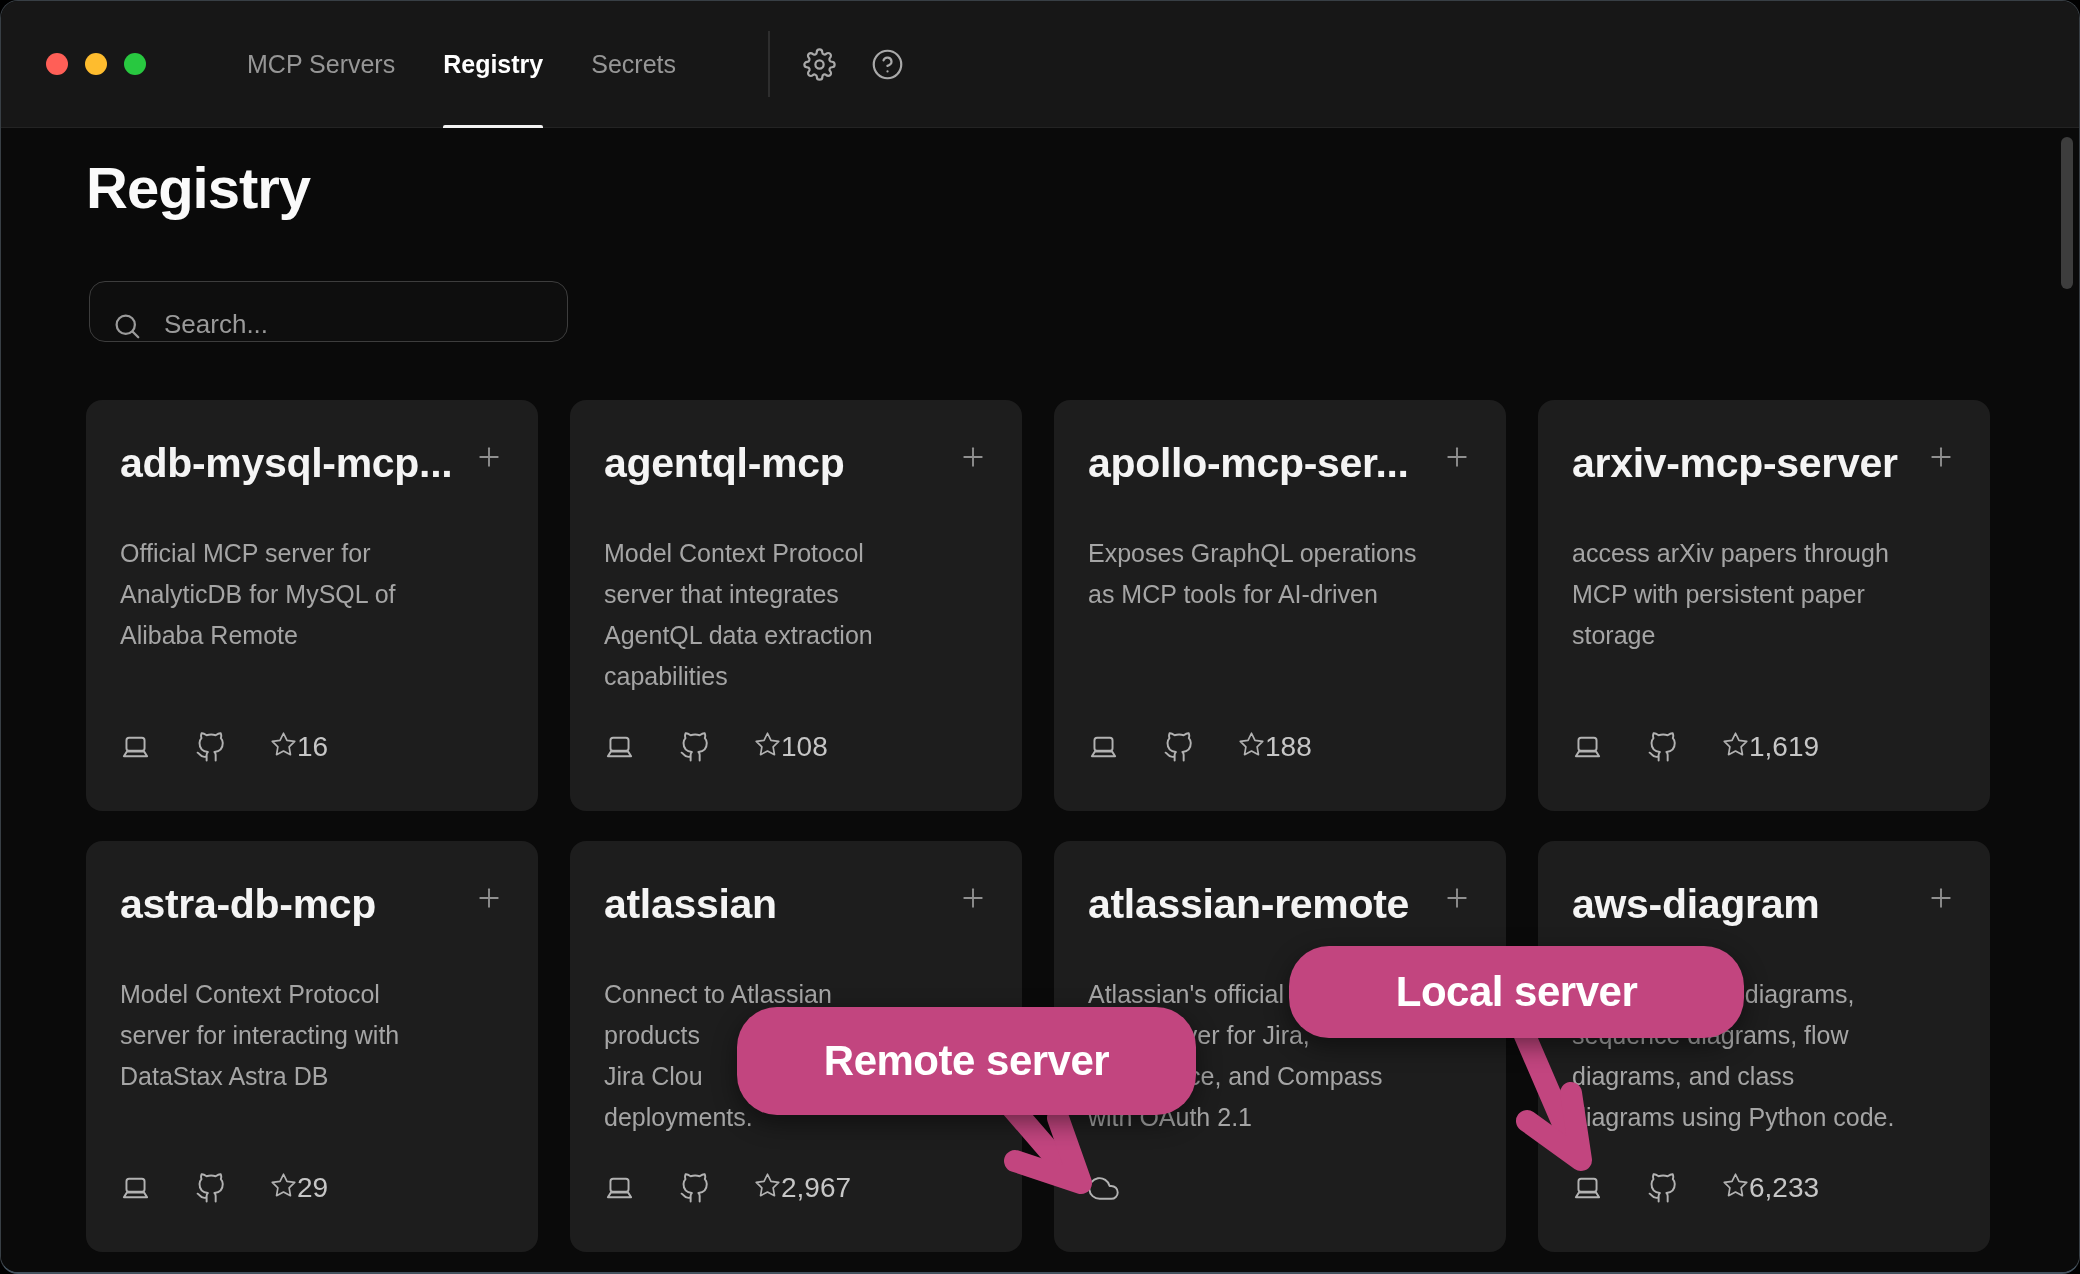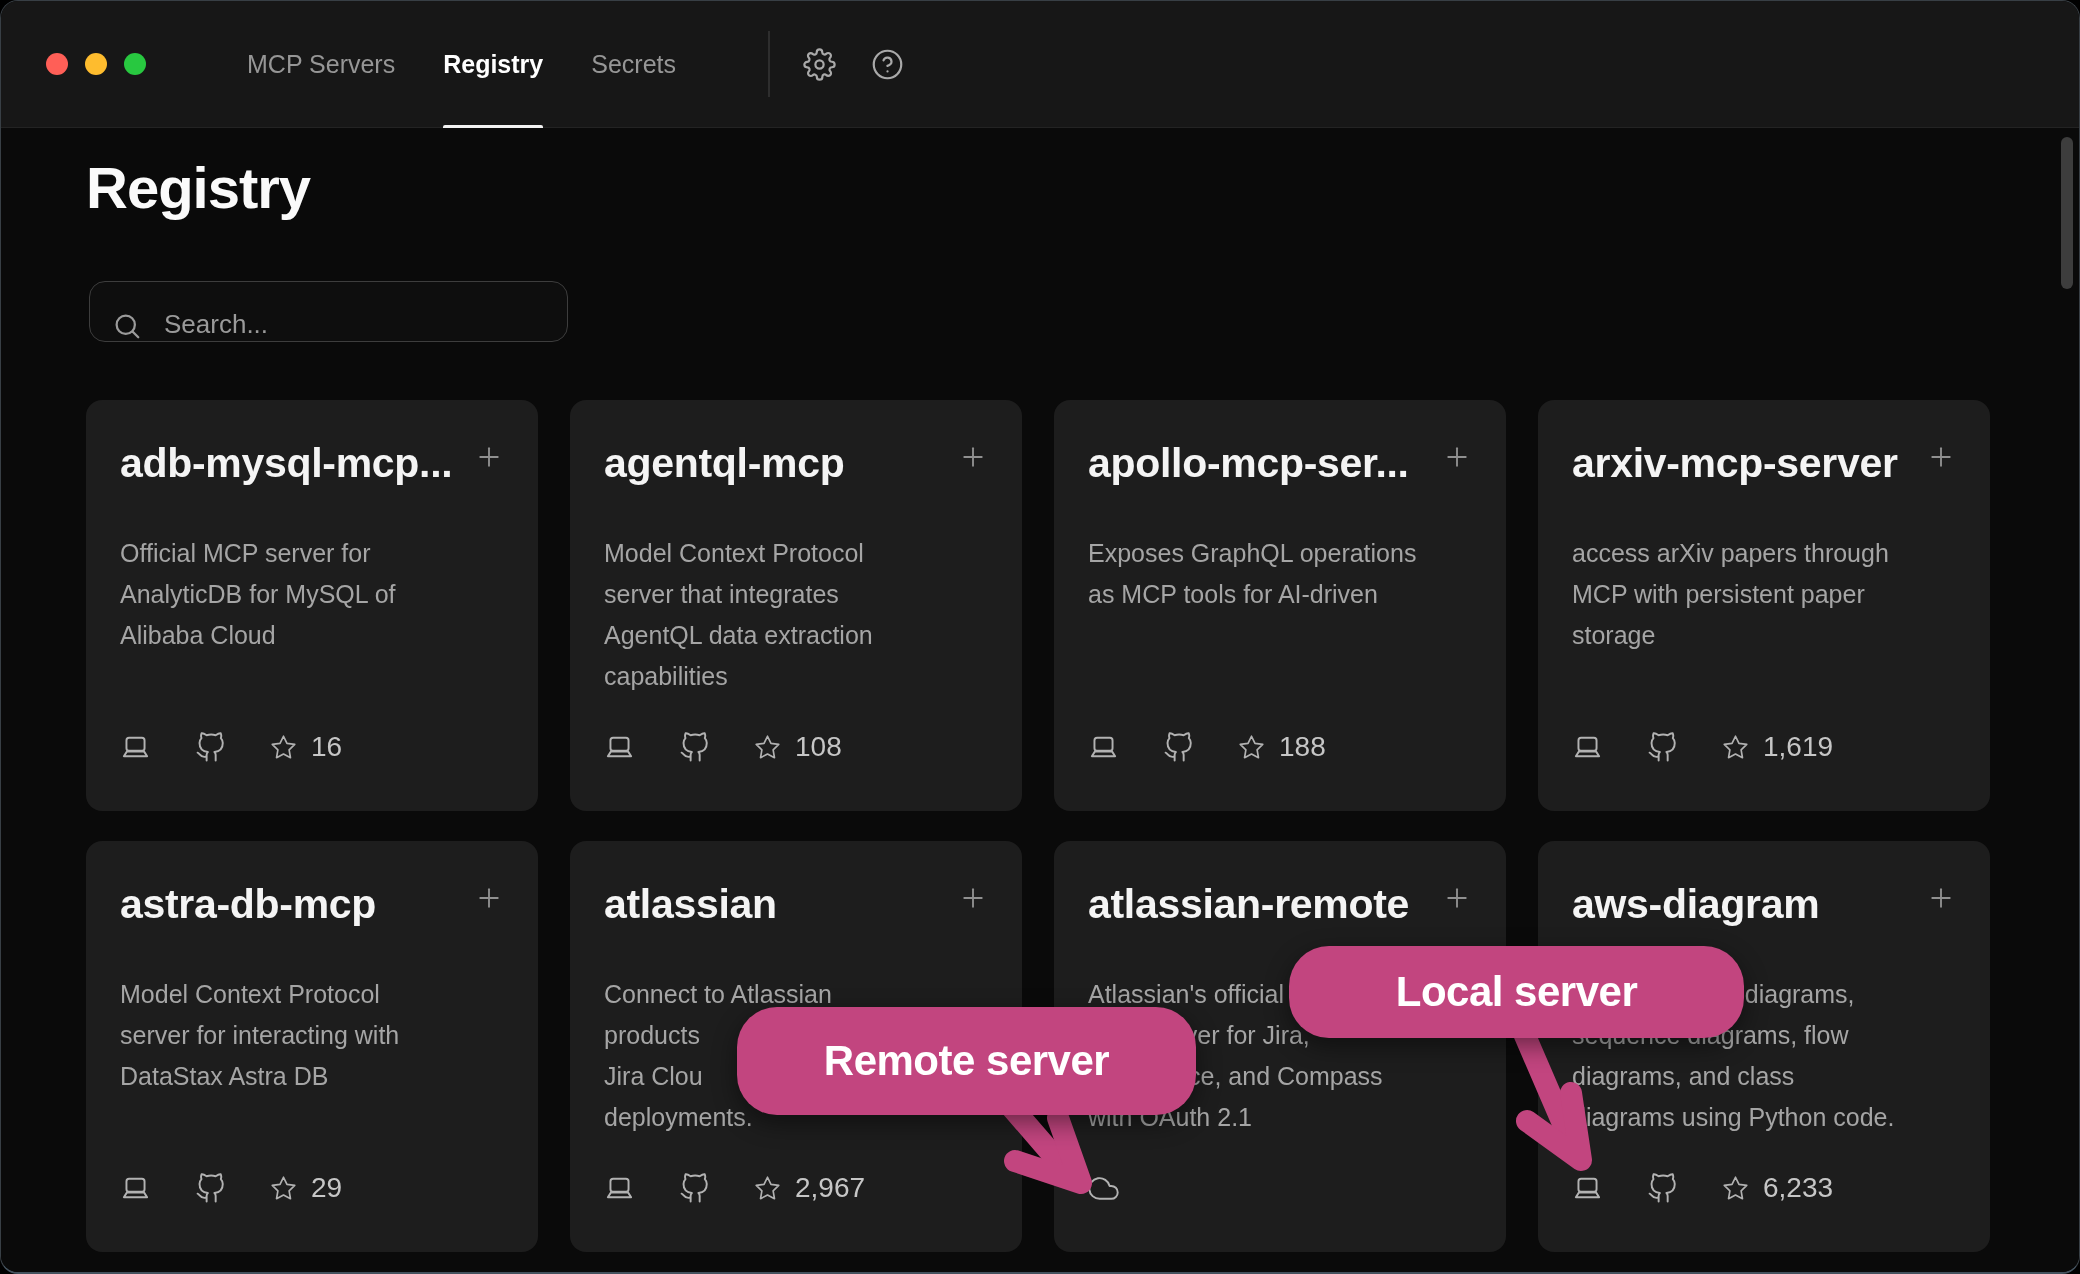--- a/index.html
+++ b/index.html
@@ -79,21 +79,21 @@
   .add-btn { background:none; border:none; padding:0; margin-top:2px; color:#909090; cursor:pointer; flex:none; }
   .add-btn svg { width:30px; height:30px; }
 
   .card-desc { font-size:25px; line-height:41px; color:#a5a5a5; }
   .card-desc div { white-space:nowrap; }
 
   .card-footer { position:absolute; left:34px; bottom:48px; display:flex; align-items:center; }
   .meta-icon { color:#b2b2b2; display:flex; }
   .meta-icon svg { width:31px; height:31px; }
   .meta-icon + .meta-icon, .meta-icon + .stars { margin-left:44px; }
-  .stars { display:flex; align-items:center; gap:14px; color:#b2b2b2; }
+  .stars { display:flex; align-items:flex-start; color:#b2b2b2; }
   .stars svg { width:27px; height:27px; }
   .star-count { font-size:28px; color:#c6c6c6; }
 
   
   .badge {
     position:absolute; z-index:6; display:flex; align-items:center; justify-content:center;
     background:var(--pink,#c2457f); color:#fff; font-weight:700; font-size:42px;
     border-radius:40px; box-shadow:0 8px 24px rgba(0,0,0,.45); letter-spacing:-0.5px;
   }
   #badge-remote { left:736px; top:1006px; width:459px; height:108px; }
@@ -157,21 +157,21 @@
         <div class="card-head">
           <h2 class="card-title">adb-mysql-mcp...</h2>
           <button class="add-btn"><svg viewBox="0 0 24 24" fill="none" stroke="currentColor" stroke-width="1.5" stroke-linecap="round">
                 <line x1="12" y1="5" x2="12" y2="19"></line>
                 <line x1="5" y1="12" x2="19" y2="12"></line>
               </svg></button>
         </div>
         <div class="card-desc">
           <div>Official MCP server for</div>
             <div>AnalyticDB for MySQL of</div>
-            <div>Alibaba Cloud</div>
+            <div>Alibaba Remote</div>
         </div>
         <div class="card-footer">
           <span class="meta-icon">
               <svg viewBox="0 0 24 24" fill="none" stroke="currentColor" stroke-width="1.5" stroke-linejoin="round">
                 <rect x="5" y="4.5" width="14" height="10" rx="2"></rect>
                 <path d="M3 18.8h18l-2.3-3.6H5.3z"></path>
               </svg>
             </span>
           <span class="meta-icon">
               <svg viewBox="0 0 24 24" fill="none" stroke="currentColor" stroke-width="1.5" stroke-linecap="round" stroke-linejoin="round">

